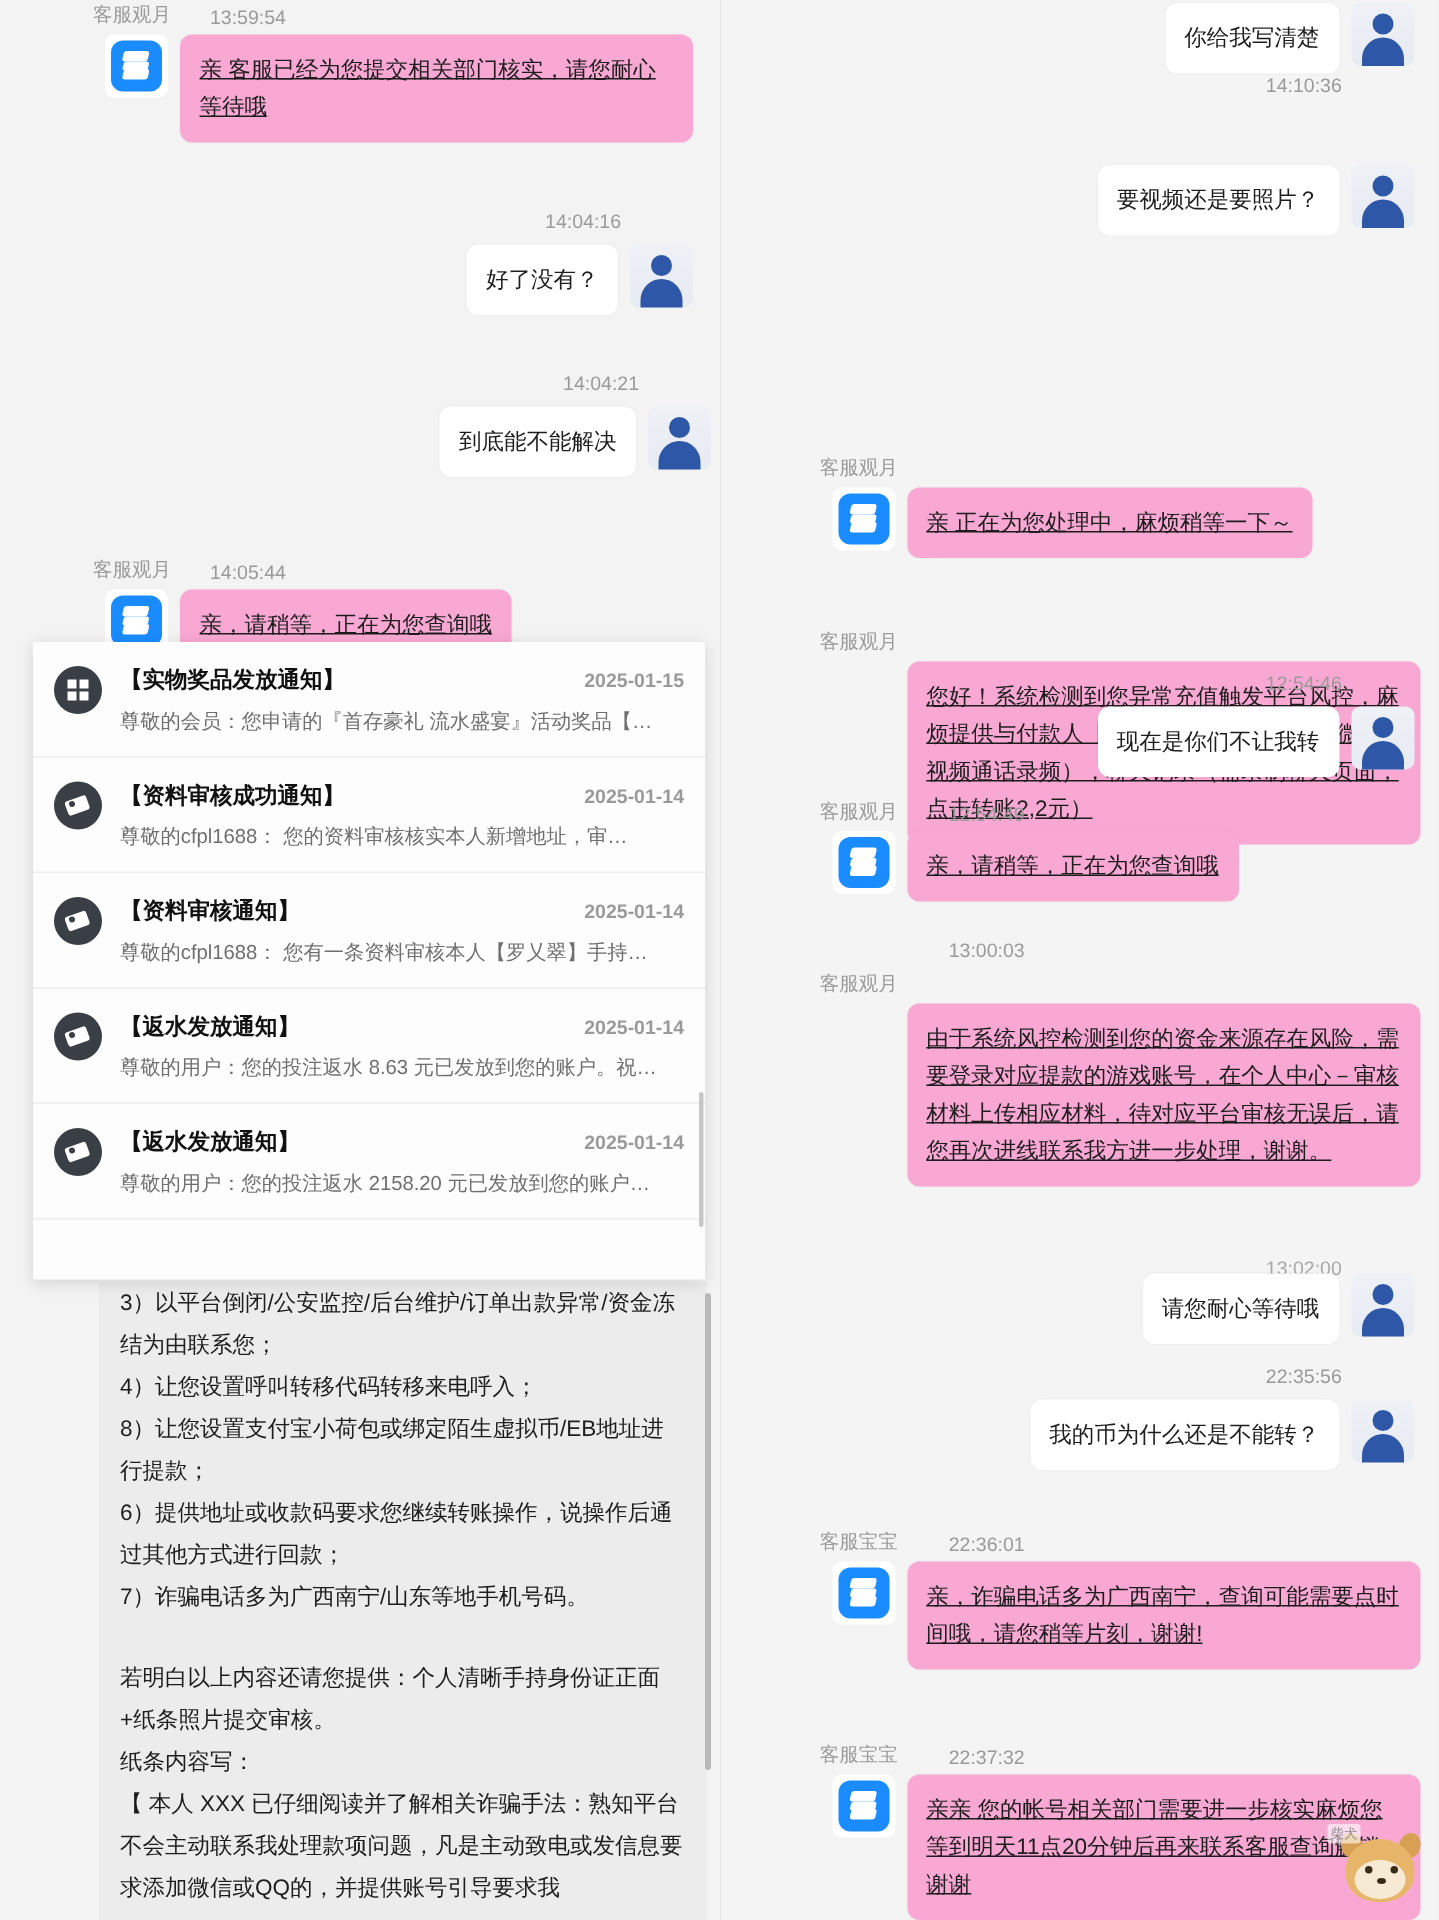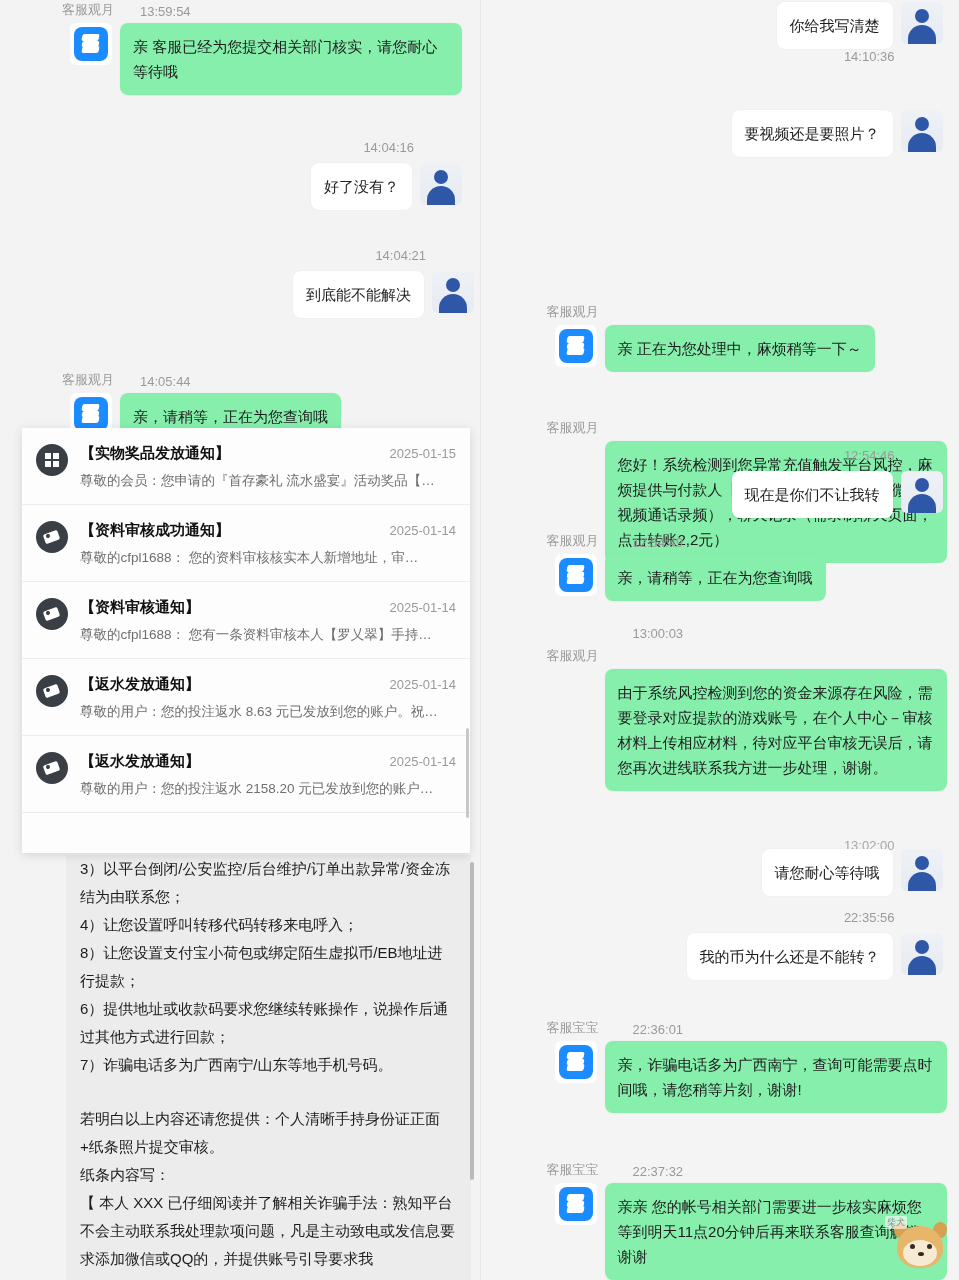--- a/index.html
+++ b/index.html
@@ -39,21 +39,21 @@
     background: #fff;
     border-radius: 8px;
     padding: 11px 13px;
     line-height: 25px;
     font-size: 15px;
     color: #1d1d1d;
     max-width: 330px;
     word-break: break-word;
     box-shadow: 0 0 0 1px rgba(0,0,0,0.015);
   }
-  .bubble.agent { background: #86efac; }
+  .bubble.agent { background: #f9a8d4; text-decoration: underline; }
   .bubble.user { background: #ffffff; }
 
   .avatar {
     width: 42px; height: 42px;
     border-radius: 6px;
     flex: 0 0 42px;
     margin: 0 8px;
     position: relative;
     overflow: hidden;
   }
@@ -170,21 +170,21 @@
     content: "";
     position: absolute; left: 10px; top: 13px;
     width: 4px; height: 4px;
     border-radius: 50%;
     background: #3a3f45;
     transform: rotate(-20deg);
   }
   .note-body { flex: 1; min-width: 0; }
   .note-head { display: flex; justify-content: space-between; align-items: baseline; }
   .note-title { font-size: 15px; font-weight: bold; color: #111; }
-  .note-date { font-size: 13px; color: #9a9a9a; flex: 0 0 auto; margin-left: 10px; }
+  .note-date { font-size: 13px; color: #9a9a9a; flex: 0 0 auto; margin-left: 10px; font-weight: bold; }
   .note-desc {
     margin-top: 9px;
     font-size: 13.5px;
     color: #6f6f6f;
     white-space: nowrap;
     overflow: hidden;
     text-overflow: ellipsis;
   }
   .overlay-scroll {
     position: absolute;

